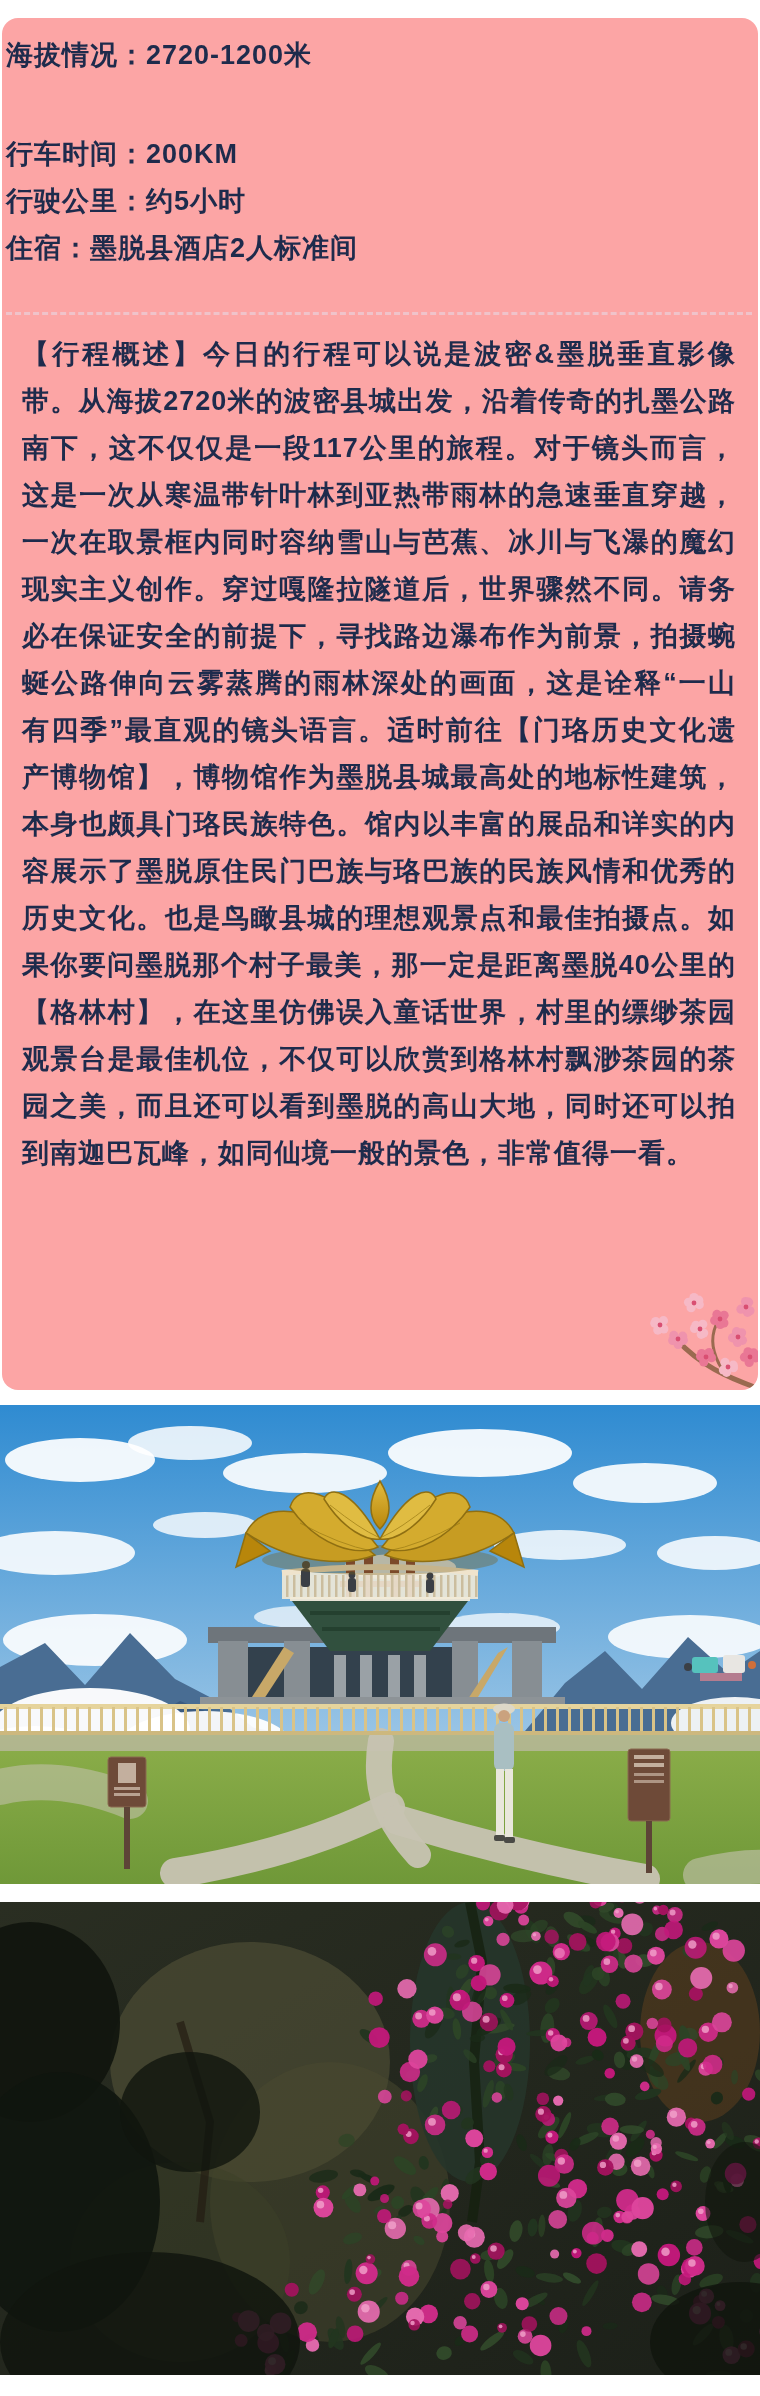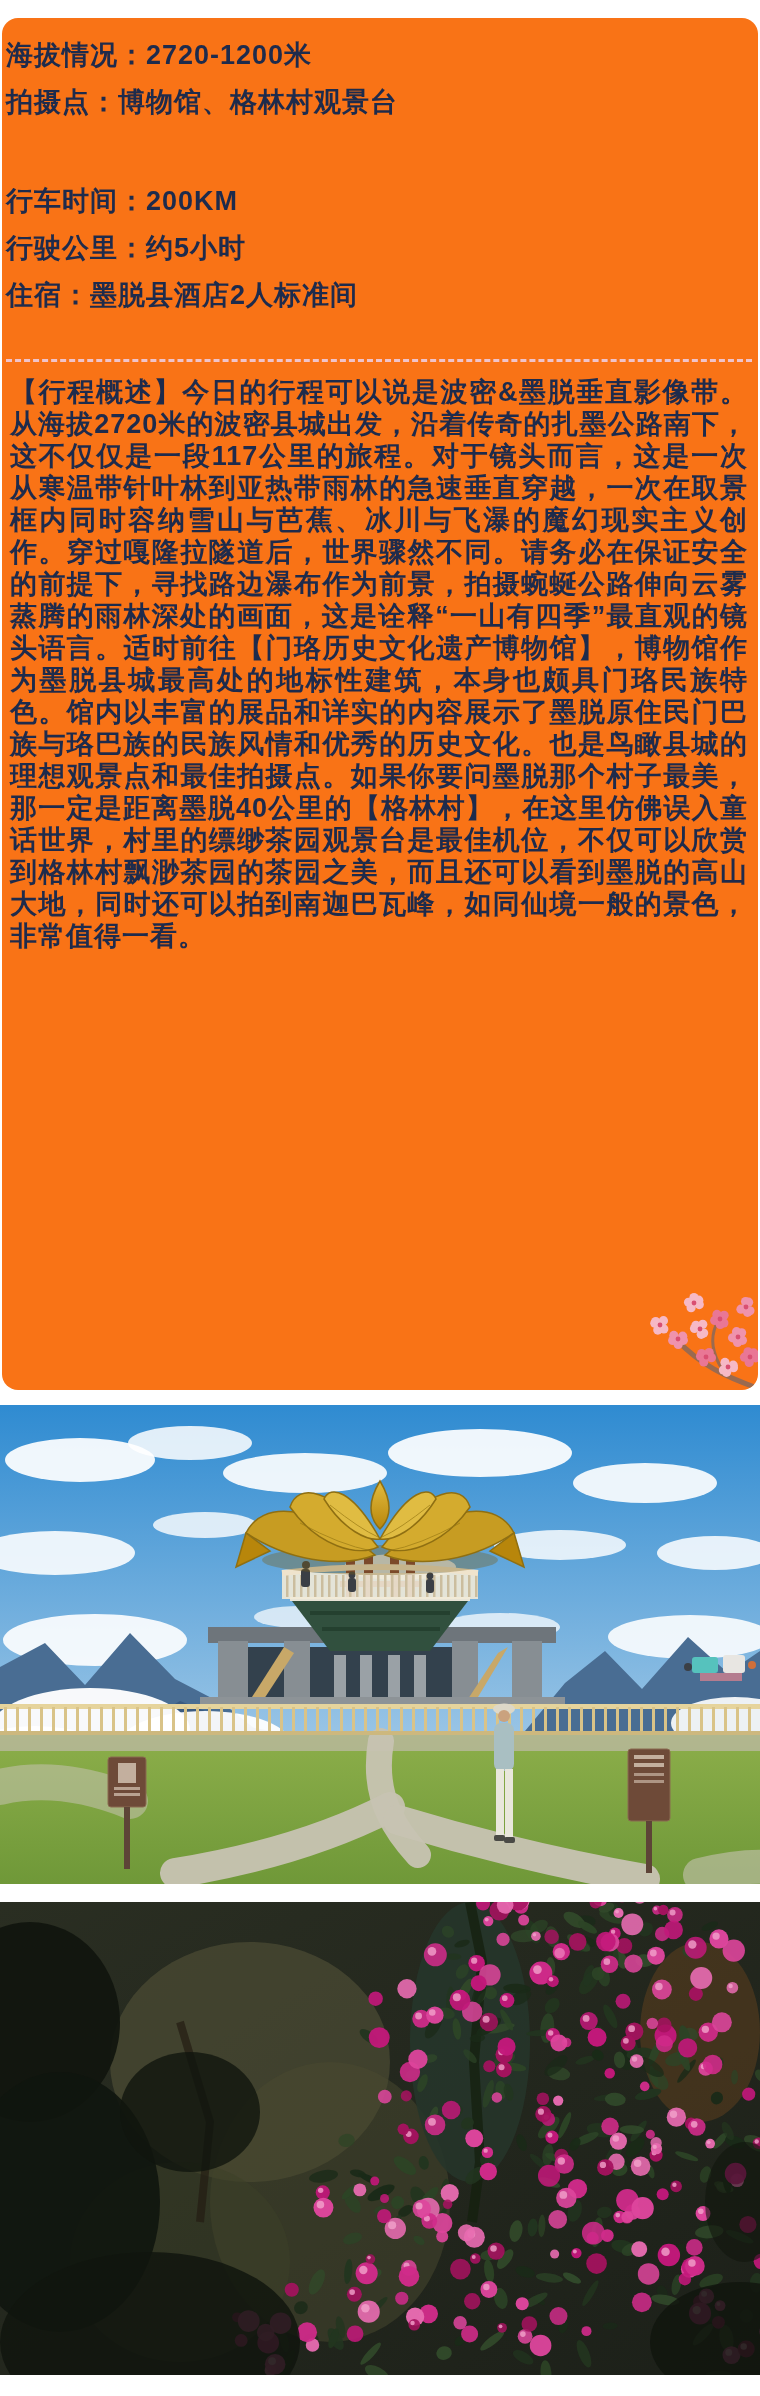--- a/index.html
+++ b/index.html
@@ -1,50 +1,49 @@
 <!DOCTYPE html>
 <html><head>
 <meta charset="utf-8">
 <style>
   html,body{margin:0;padding:0;background:#ffffff;}
   body{width:760px;font-family:"Liberation Sans","DejaVu Sans",sans-serif;}
   .card{
     position:relative;
     margin:18px 2px 0 2px;
-    background:#f97316;
+    background:#fca5a5;
     border-radius:16px;
     padding:14px 6px 0 4px;
     box-sizing:border-box;
     min-height:1372px;
     color:#1e2b4c;
     font-size:27px;
     font-weight:600;
     letter-spacing:1px;
     overflow:hidden;
   }
   .line{margin:0;height:47px;line-height:47px;white-space:nowrap;}
   .spacer{height:52px;}
   .divider{
     border:none;
     border-top:3px dashed #f0c3ca;
     margin:40px 0 14px 0;
   }
-  .para{margin:4px;line-height:32px;text-align:justify;}
+  .para{margin:16px;line-height:47px;text-align:justify;}
   .blossom{position:absolute;right:0;bottom:-4px;width:150px;height:115px;}
   .photo{width:760px;overflow:hidden;line-height:0;}
   .photo1{margin-top:15px;height:479px;}
   .photo2{margin-top:18px;height:473px;}
   .photo svg{display:block;}
 </style>
 </head>
 <body>
 
 <div class="card">
   <p class="line">海拔情况：2720-1200米</p>
-  <p class="line">拍摄点：博物馆、格林村观景台</p>
   <div class="spacer"></div>
   <p class="line">行车时间：200KM</p>
   <p class="line">行驶公里：约5小时</p>
   <p class="line">住宿：墨脱县酒店2人标准间</p>
   <hr class="divider">
   <p class="para">【行程概述】今日的行程可以说是波密&amp;墨脱垂直影像带。从海拔2720米的波密县城出发，沿着传奇的扎墨公路南下，这不仅仅是一段117公里的旅程。对于镜头而言，这是一次从寒温带针叶林到亚热带雨林的急速垂直穿越，一次在取景框内同时容纳雪山与芭蕉、冰川与飞瀑的魔幻现实主义创作。穿过嘎隆拉隧道后，世界骤然不同。请务必在保证安全的前提下，寻找路边瀑布作为前景，拍摄蜿蜒公路伸向云雾蒸腾的雨林深处的画面，这是诠释“一山有四季”最直观的镜头语言。适时前往【门珞历史文化遗产博物馆】，博物馆作为墨脱县城最高处的地标性建筑，本身也颇具门珞民族特色。馆内以丰富的展品和详实的内容展示了墨脱原住民门巴族与珞巴族的民族风情和优秀的历史文化。也是鸟瞰县城的理想观景点和最佳拍摄点。如果你要问墨脱那个村子最美，那一定是距离墨脱40公里的【格林村】，在这里仿佛误入童话世界，村里的缥缈茶园观景台是最佳机位，不仅可以欣赏到格林村飘渺茶园的茶园之美，而且还可以看到墨脱的高山大地，同时还可以拍到南迦巴瓦峰，如同仙境一般的景色，非常值得一看。</p>
 
   <div class="blossom">
     <svg viewBox="0 0 150 115" width="150" height="115" xmlns="http://www.w3.org/2000/svg">
       <path d="M152,110 C118,98 92,86 68,60" stroke="#9a6a50" stroke-width="5" fill="none" stroke-linecap="round"></path>

